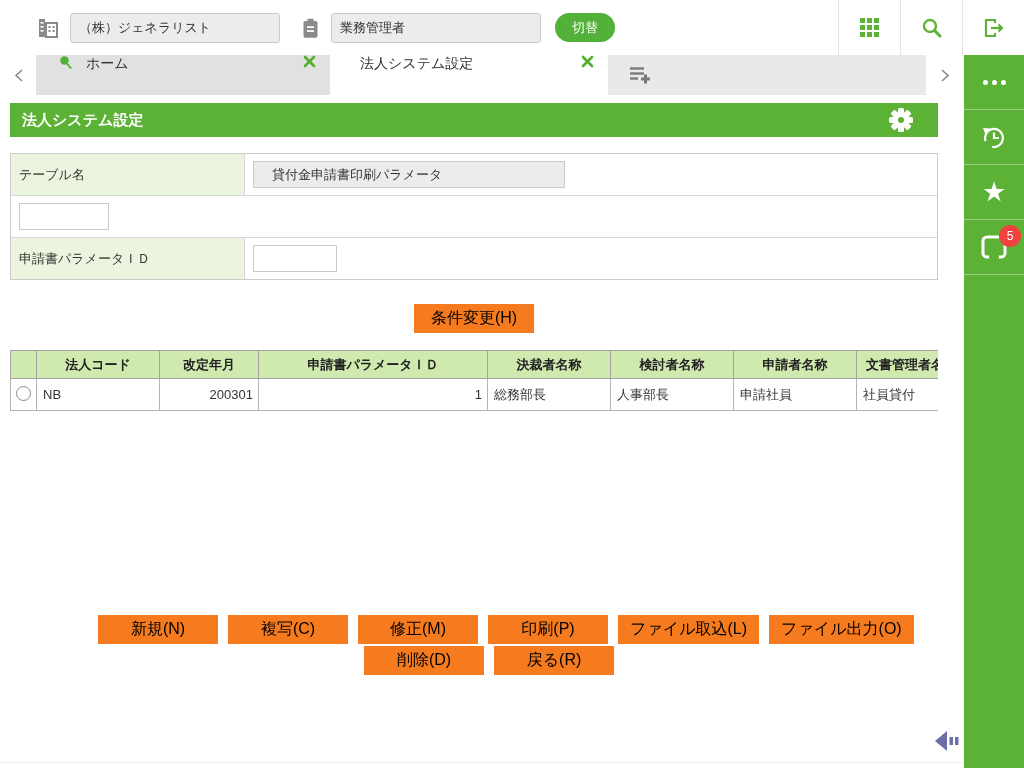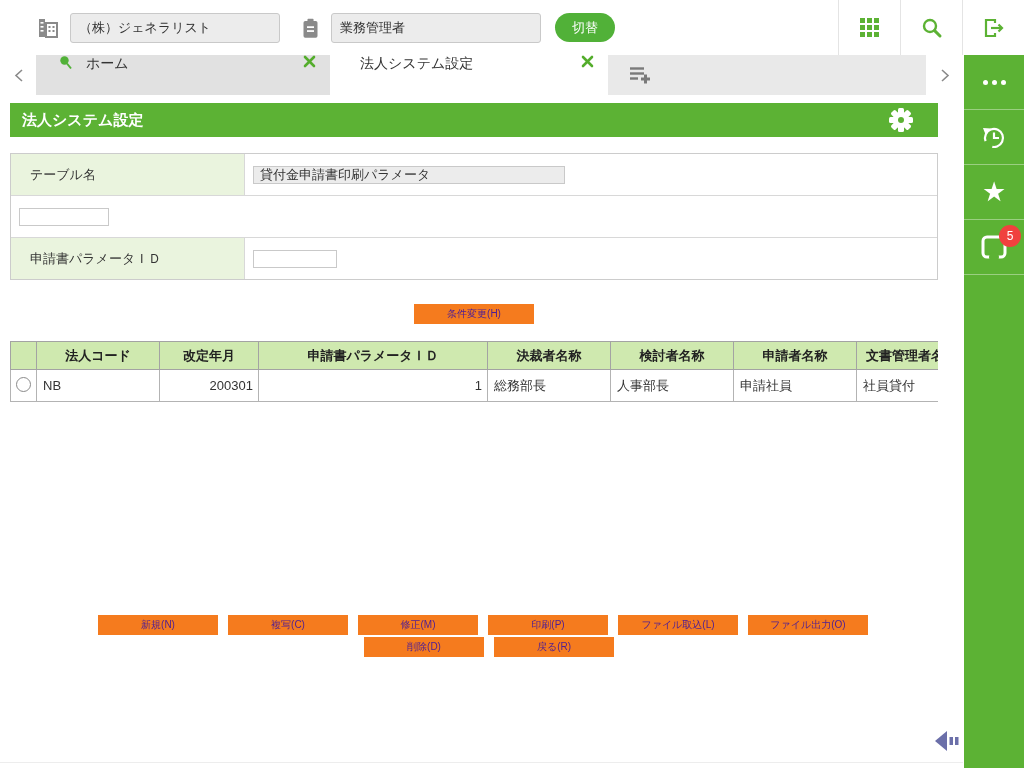--- a/index.html
+++ b/index.html
@@ -44,30 +44,30 @@
   .gear i{position:absolute;left:8px;top:-1px;width:6px;height:24px;background:#fff;border-radius:1.5px;}
   .gear i.t2{transform:rotate(45deg);} .gear i.t3{transform:rotate(90deg);} .gear i.t4{transform:rotate(135deg);}
   .gear .core{position:absolute;left:3px;top:3px;width:16px;height:16px;border-radius:50%;background:#fff;}
   .gear .hole{position:absolute;left:8px;top:8px;width:6px;height:6px;border-radius:50%;background:#5cb234;}
 
   
   .cond-form{margin-top:16px;border:1px solid #cccccc;}
   .form-row{display:flex;height:41px;border-bottom:1px solid #d8d8d8;background:#fff;}
   .form-row:last-child{border-bottom:none;}
   .form-label{width:234px;box-sizing:border-box;background:#eaf4de;border-right:1px solid #d8d8d8;
-              display:flex;align-items:center;padding-left:19px;font-size:13px;color:#333;}
+              display:flex;align-items:center;padding-left:8px;font-size:13px;color:#333;}
   .form-value{flex:1;display:flex;align-items:center;padding-left:8px;}
-  .inp{height:18px;border:1px solid #c9c9c9;font-size:13px;color:#333;padding:0 6px;font-family:inherit;box-sizing:border-box;}
+  .inp{height:27px;border:1px solid #c9c9c9;font-size:13px;color:#333;padding:0 18px;font-family:inherit;box-sizing:border-box;}
   .inp-ro{width:312px;background:#ececec;}
   .inp-s1{width:90px;background:#fff;}
   .inp-s2{width:84px;background:#fff;}
 
   
-  .btn-orange{background:#f57b1e;color:#4c1d95;border:none;height:20px;min-width:120px;padding:0 12px;
-              font-size:10px;font-family:inherit;cursor:pointer;box-sizing:border-box;}
+  .btn-orange{background:#f57b1e;color:#000000;border:none;height:29px;min-width:120px;padding:0 12px;
+              font-size:16px;font-family:inherit;cursor:pointer;box-sizing:border-box;}
   .search-row{margin-top:24px;display:flex;justify-content:center;gap:6px;}
 
   
   .results-wrap{margin-top:17px;width:928px;overflow:hidden;}
   table.results{border-collapse:collapse;table-layout:fixed;width:956px;}
   .results th{background:#cfe9af;border:1px solid #a3a3a3;height:27px;font-size:13px;font-weight:bold;
               color:#222;text-align:center;padding:0;overflow:hidden;white-space:nowrap;}
   .results td{border:1px solid #b3b3b3;height:27px;font-size:13px;color:#333;background:#fff;
               padding:2px 6px;overflow:hidden;white-space:nowrap;}
   .results td.num{text-align:right;padding-right:5px;}

